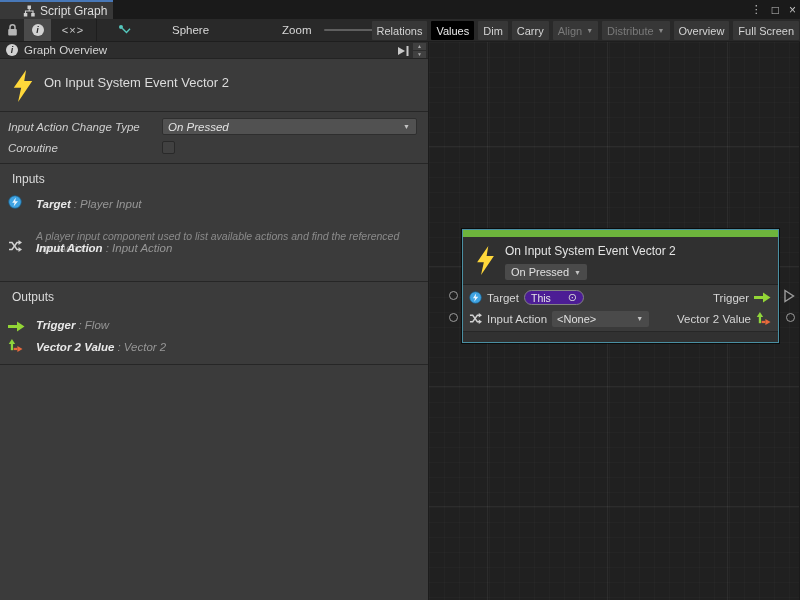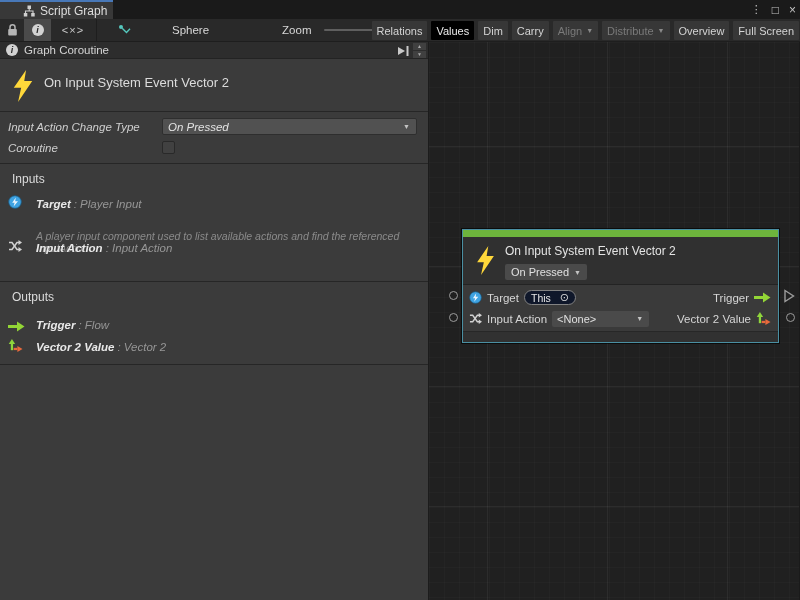--- a/index.html
+++ b/index.html
@@ -90,22 +90,22 @@
   .node-colorbar { height:7px; background:#6db43c; }
   .node-header { position:relative; height:48px; background:#303030; border-bottom:1px solid #232323; }
   .node-title { position:absolute; left:42px; top:7px; font-size:12px; color:#e4e4e4; white-space:nowrap; }
   .node-chip { position:absolute; left:42px; top:27px; height:16px; background:#4a4a4a; border-radius:2px;
     display:flex; align-items:center; padding:0 6px; gap:5px; font-size:11px; color:#e0e0e0; }
   .chip-caret { font-size:7px; color:#c3c3c3; }
   .node-body { flex:1; display:flex; flex-direction:column; padding:2px 0 0 0; }
   .node-row { height:21px; display:flex; align-items:center; padding:0 7px 0 6px; gap:5px; }
   .node-row-label { font-size:11.5px; color:#d6d6d6; white-space:nowrap; }
   .spacer { flex:1; }
-  .this-chip { height:15px; border:1px solid #828282; border-radius:8px; background:#0f172a;
-    display:flex; align-items:center; gap:9px; padding:0 6px; font-size:10.5px; color:#e6e6e6; }
+  .this-chip { height:15px; border:1px solid #828282; border-radius:8px; background:#4c1d95;
+    display:flex; align-items:center; gap:17px; padding:0 6px; font-size:10.5px; color:#e6e6e6; }
   .this-picker { font-size:11px; color:#dadada; line-height:1; }
   .mini-dd { position:relative; width:97px; height:16px; background:#4a4a4a; border-radius:2px;
     display:flex; align-items:center; padding:0 5px; font-size:11px; color:#e0e0e0; }
   .node-footer { height:11px; background:#313131; border-top:1px solid #272727; }
 
   .port { position:absolute; }
   .port-circle { width:9px; height:9px; border:1.4px solid #9c9c9c; border-radius:50%; }
 
   .icon-inline { flex:0 0 auto; display:flex; align-items:center; }
 </style>
@@ -182,21 +182,21 @@
       <div class="tb-btn">Full Screen</div>
     </div>
   </div>
 
   <div class="main">
 
     <div class="inspector">
 
       <div class="insp-header">
         <span class="info-circle">i</span>
-        <span class="insp-header-title">Graph Coroutine</span>
+        <span class="insp-header-title">Graph Overview</span>
         <div class="insp-header-right">
           <span class="icon-inline">
             <svg width="14" height="12" viewBox="0 0 14 12">
               <polygon points="2,2 9,6 2,10" fill="#c8c8c8"></polygon>
               <rect x="10.5" y="1" width="2" height="10" fill="#c8c8c8"></rect>
             </svg>
           </span>
           <div class="spinner">
             <div class="spin-btn">▲</div>
             <div class="spin-btn">▼</div>

